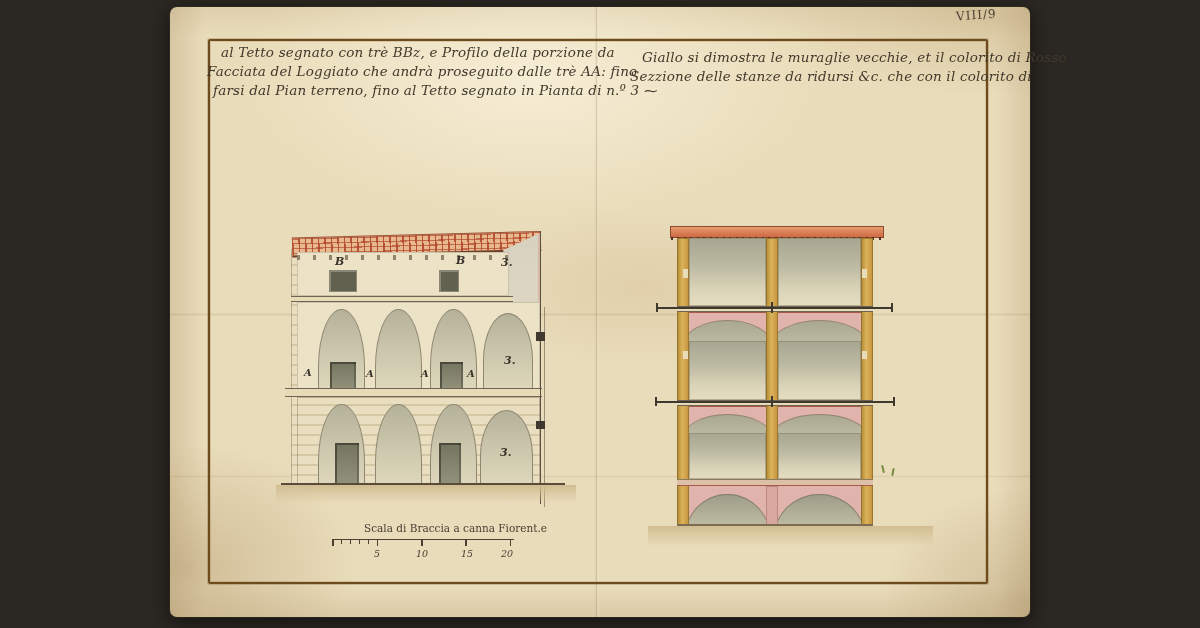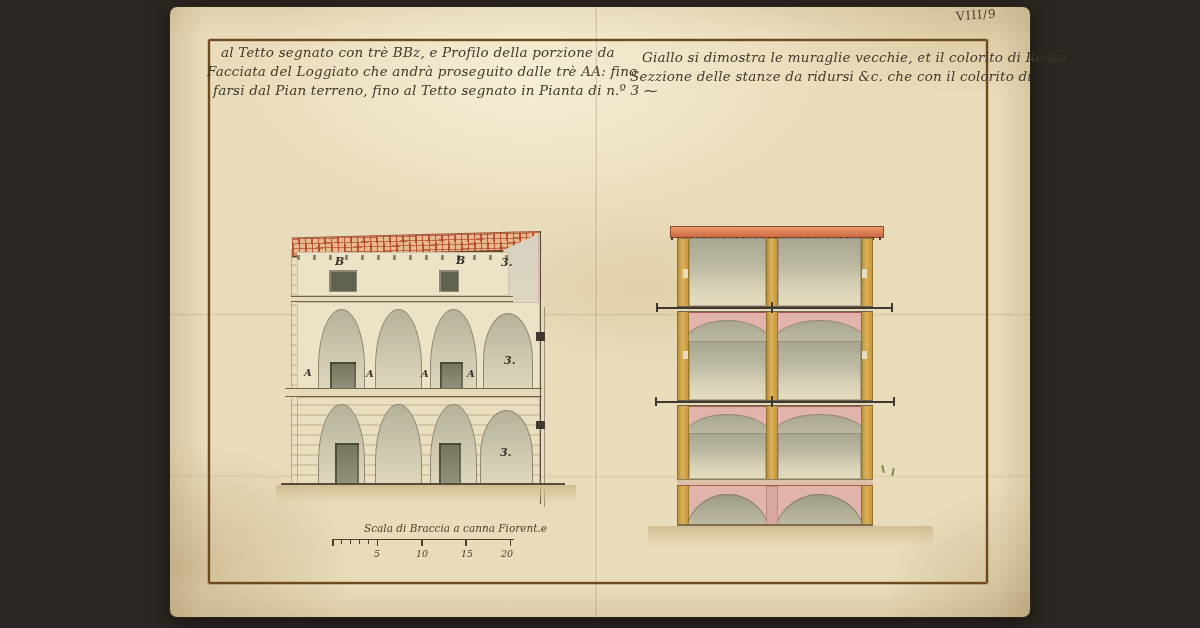--- a/index.html
+++ b/index.html
@@ -50,21 +50,21 @@
   
   .roofslab{background:linear-gradient(180deg,#e89c6d,#cd6843);border:1px solid #8a4c2e;}
   .roofslab::after{content:"";position:absolute;left:0;right:0;bottom:-3px;height:3px;background:repeating-linear-gradient(90deg,#53331f 0 2px, rgba(0,0,0,0) 2px 6.5px);}
   .ochre{background:linear-gradient(90deg,#b08934,#dcb25c 45%,#c3923a);box-shadow:inset 0 0 0 1px rgba(122,94,30,.55);}
   .room{background:linear-gradient(180deg,#a7a690,#bcb9a2 40%,#d9d3b7 75%,#e6dec1);box-shadow:inset 0 0 0 1px rgba(133,124,102,.5);}
   .vband{background:#e0b3ac;border-top:1px solid #a85a48;overflow:hidden;}
   .vband::after{content:"";position:absolute;left:-8%;right:-8%;top:26%;height:130%;background:linear-gradient(180deg,#a9a791,#c9c4ab);border-radius:50% 50% 0 0 / 70% 70% 0 0;box-shadow:inset 0 0 0 1px rgba(126,88,72,.45);}
   .cellar{background:#e0b3ac;overflow:hidden;}
   .cellar::after{content:"";position:absolute;left:-6%;right:-6%;top:20%;height:120%;background:linear-gradient(180deg,#9d9c87,#c2bda4 70%,#d6d0b4);border-radius:50% 50% 0 0 / 95% 95% 0 0;box-shadow:inset 0 0 0 1px rgba(110,100,80,.55);}
   .tie{background:#3f382e;}
-  .scale-title{font-style:italic;font-size:10.5px;color:#494034;white-space:nowrap;text-align:center;}
+  .scale-title{font-size:10.5px;color:#494034;white-space:nowrap;text-align:center;}
   .scale-num{font-style:italic;font-size:9.5px;color:#494034;}
   .ruler{
     border-top:1.5px solid #4a4031;
     background:
       repeating-linear-gradient(90deg,#4a4031 0 1px, rgba(0,0,0,0) 1px 9px) left top / 46px 4px no-repeat,
       repeating-linear-gradient(90deg,#4a4031 0 1.5px, rgba(0,0,0,0) 1.5px 44.5px) left top / 182px 7px no-repeat;
   }
   .grass{width:2px;height:8px;background:#7b8c44;border-radius:2px;}
 </style>
 </head>

